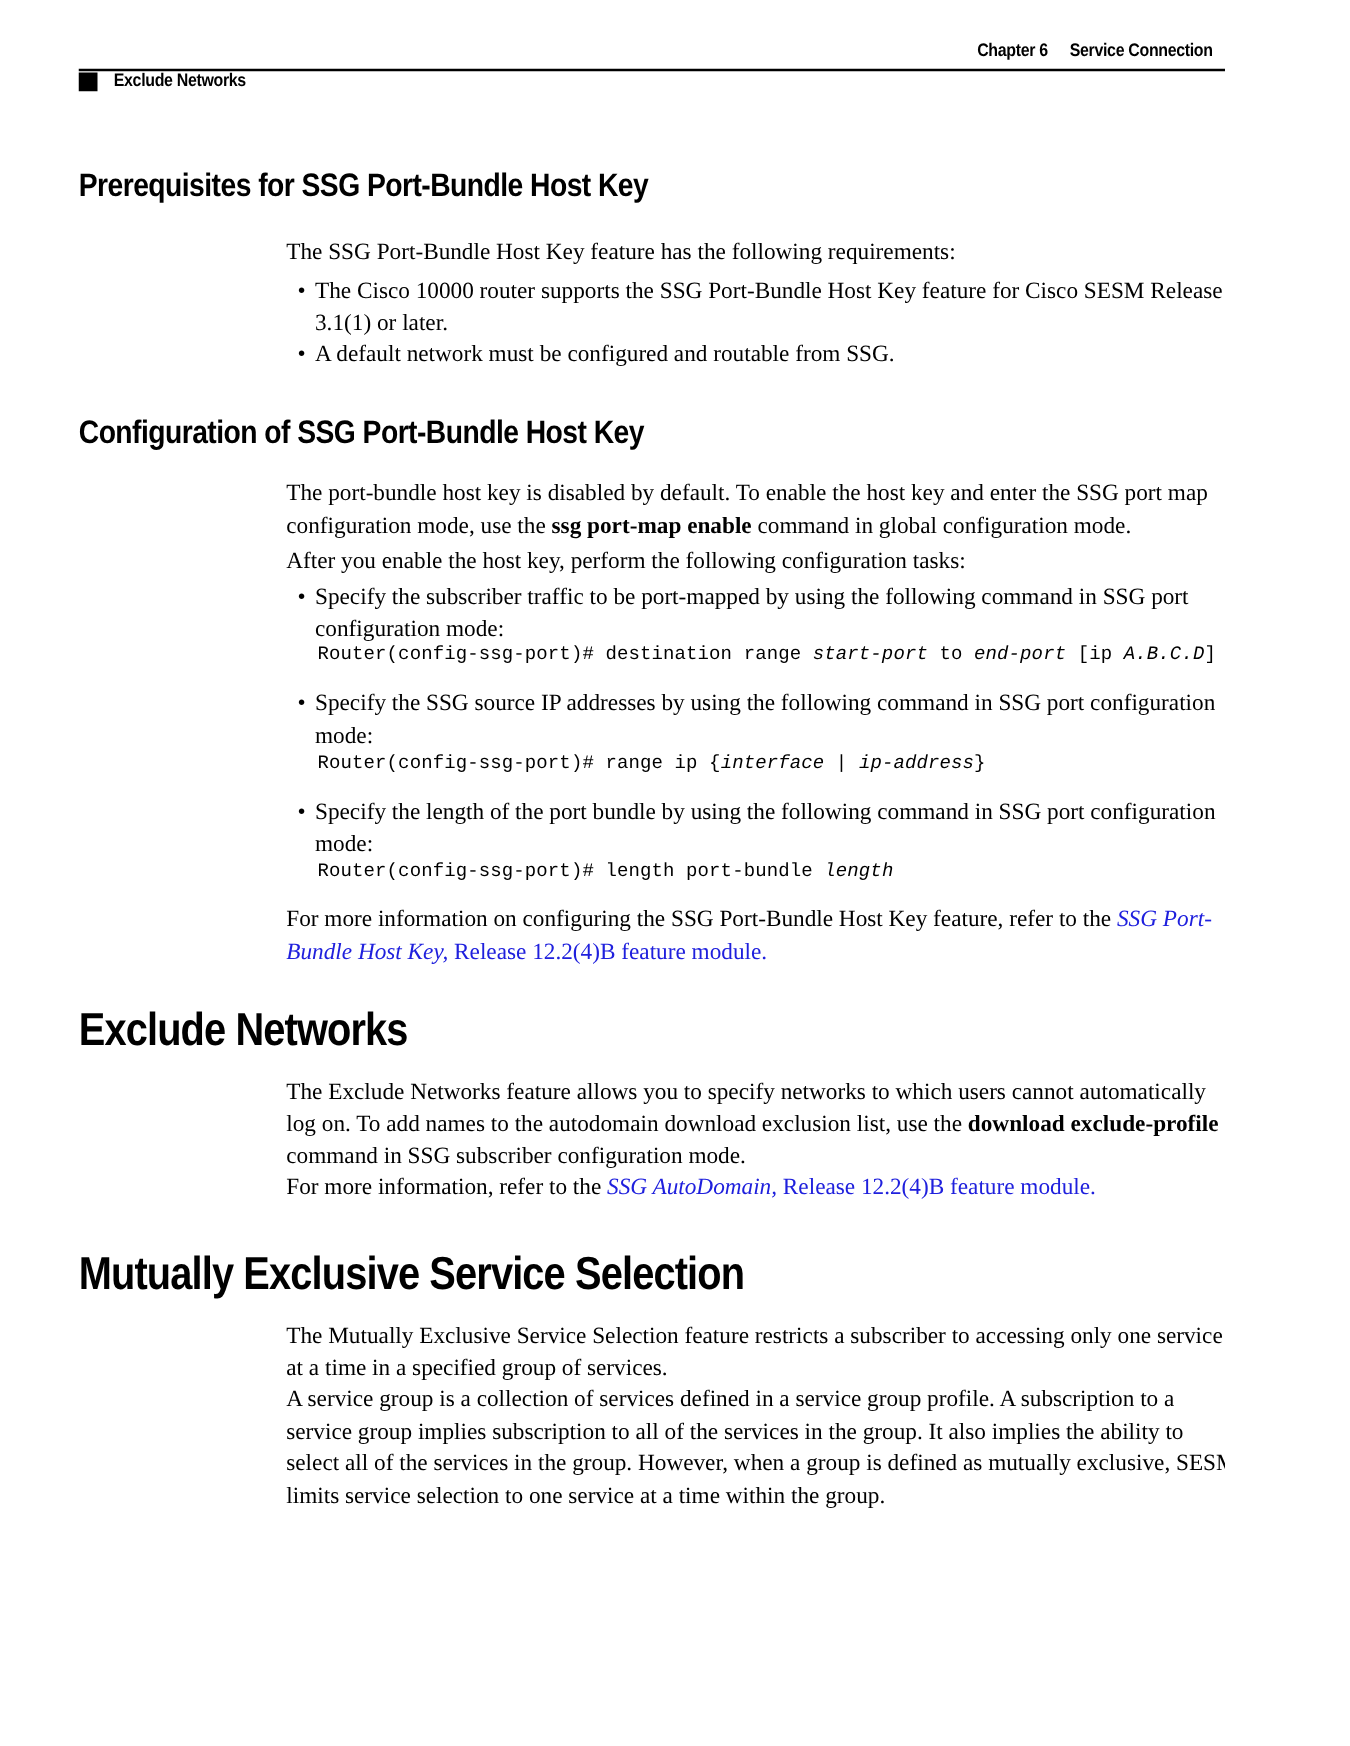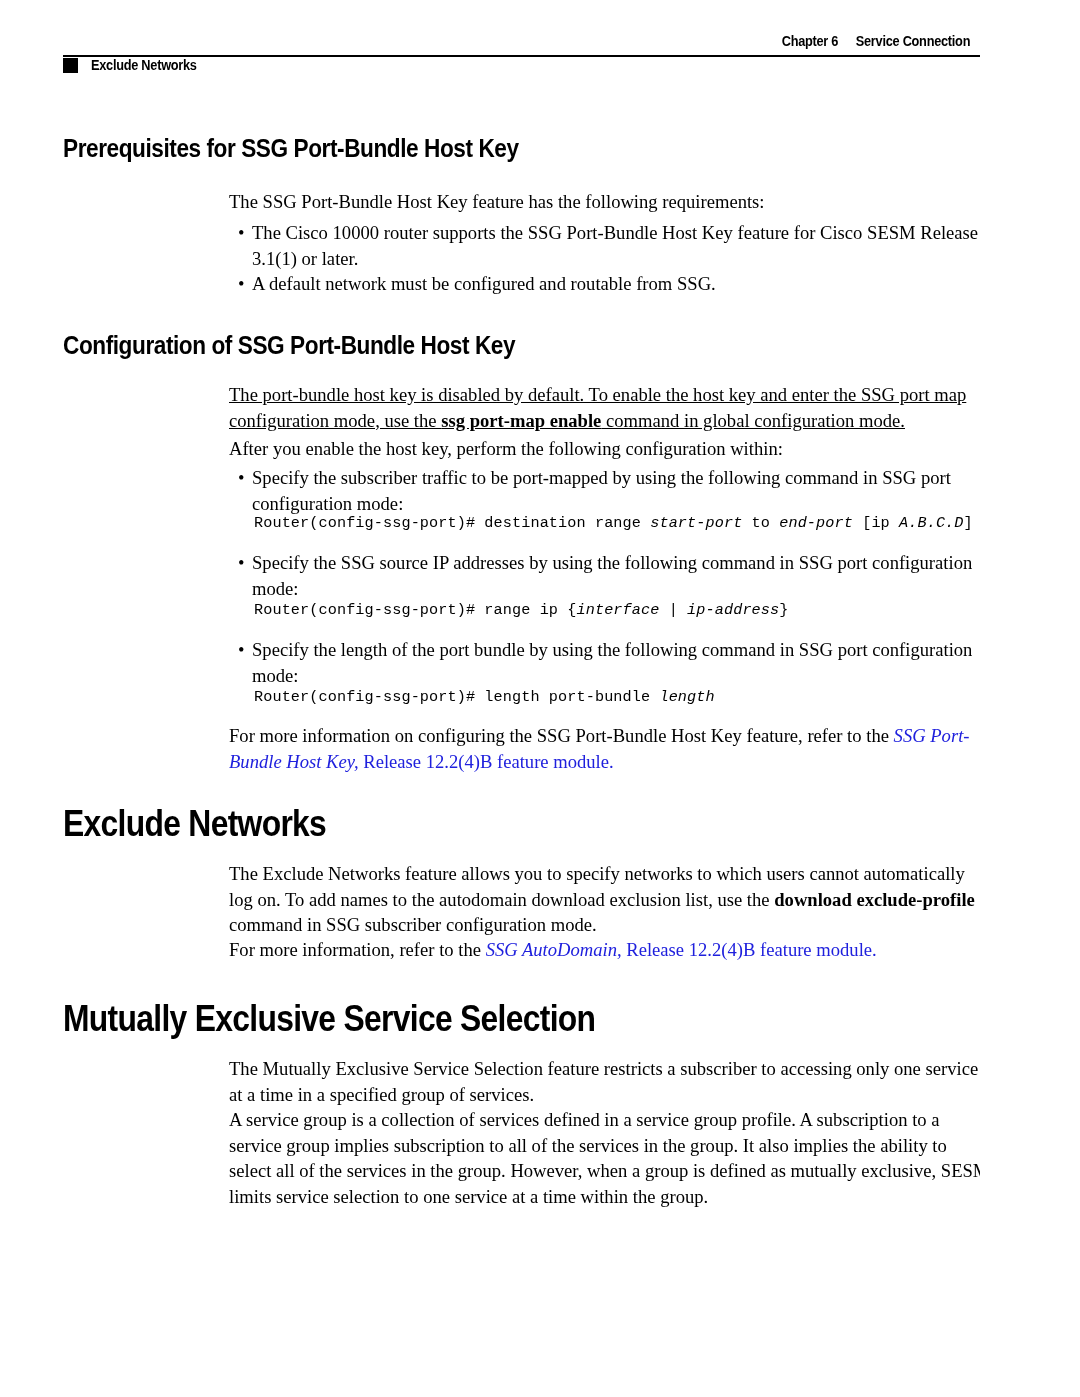--- a/index.html
+++ b/index.html
@@ -263,23 +263,23 @@
       <span class="bullet-text">The Cisco 10000 router supports the SSG Port-Bundle Host Key feature for Cisco SESM Release 3.1(1) or later.</span>
     </div>
 
     <div class="bullet" style="top:271px;">
       <span class="bullet-dot">•</span>
       <span class="bullet-text">A default network must be configured and routable from SSG.</span>
     </div>
 
     <div class="h2" style="top:330px;">Configuration of SSG Port-Bundle Host Key</div>
 
-    <div class="para" style="top:382px;text-decoration:underline;"><span>The port-bundle host key is disabled by default. To enable the host key and enter the SSG port map configuration mode, use the </span><b>ssg port-map enable</b><span> command in global configuration mode.</span></div>
-
-    <div class="para" style="top:436px;">After you enable the host key, perform the following configuration within:</div>
+    <div class="para" style="top:382px;"><span>The port-bundle host key is disabled by default. To enable the host key and enter the SSG port map configuration mode, use the </span><b>ssg port-map enable</b><span> command in global configuration mode.</span></div>
+
+    <div class="para" style="top:436px;">After you enable the host key, perform the following configuration tasks:</div>
 
     <div class="bullet" style="top:465px;">
       <span class="bullet-dot">•</span>
       <span class="bullet-text">Specify the subscriber traffic to be port-mapped by using the following command in SSG port configuration mode:</span>
     </div>
 
     <div class="cmd" style="top:513px;"><span>Router(config-ssg-port)# </span><b>destination range</b><i> start-port</i><b> to</b><i> end-port</i><span> [</span><b>ip</b><i> A.B.C.D</i><span>]</span></div>
 
     <div class="bullet" style="top:550px;">
       <span class="bullet-dot">•</span>

